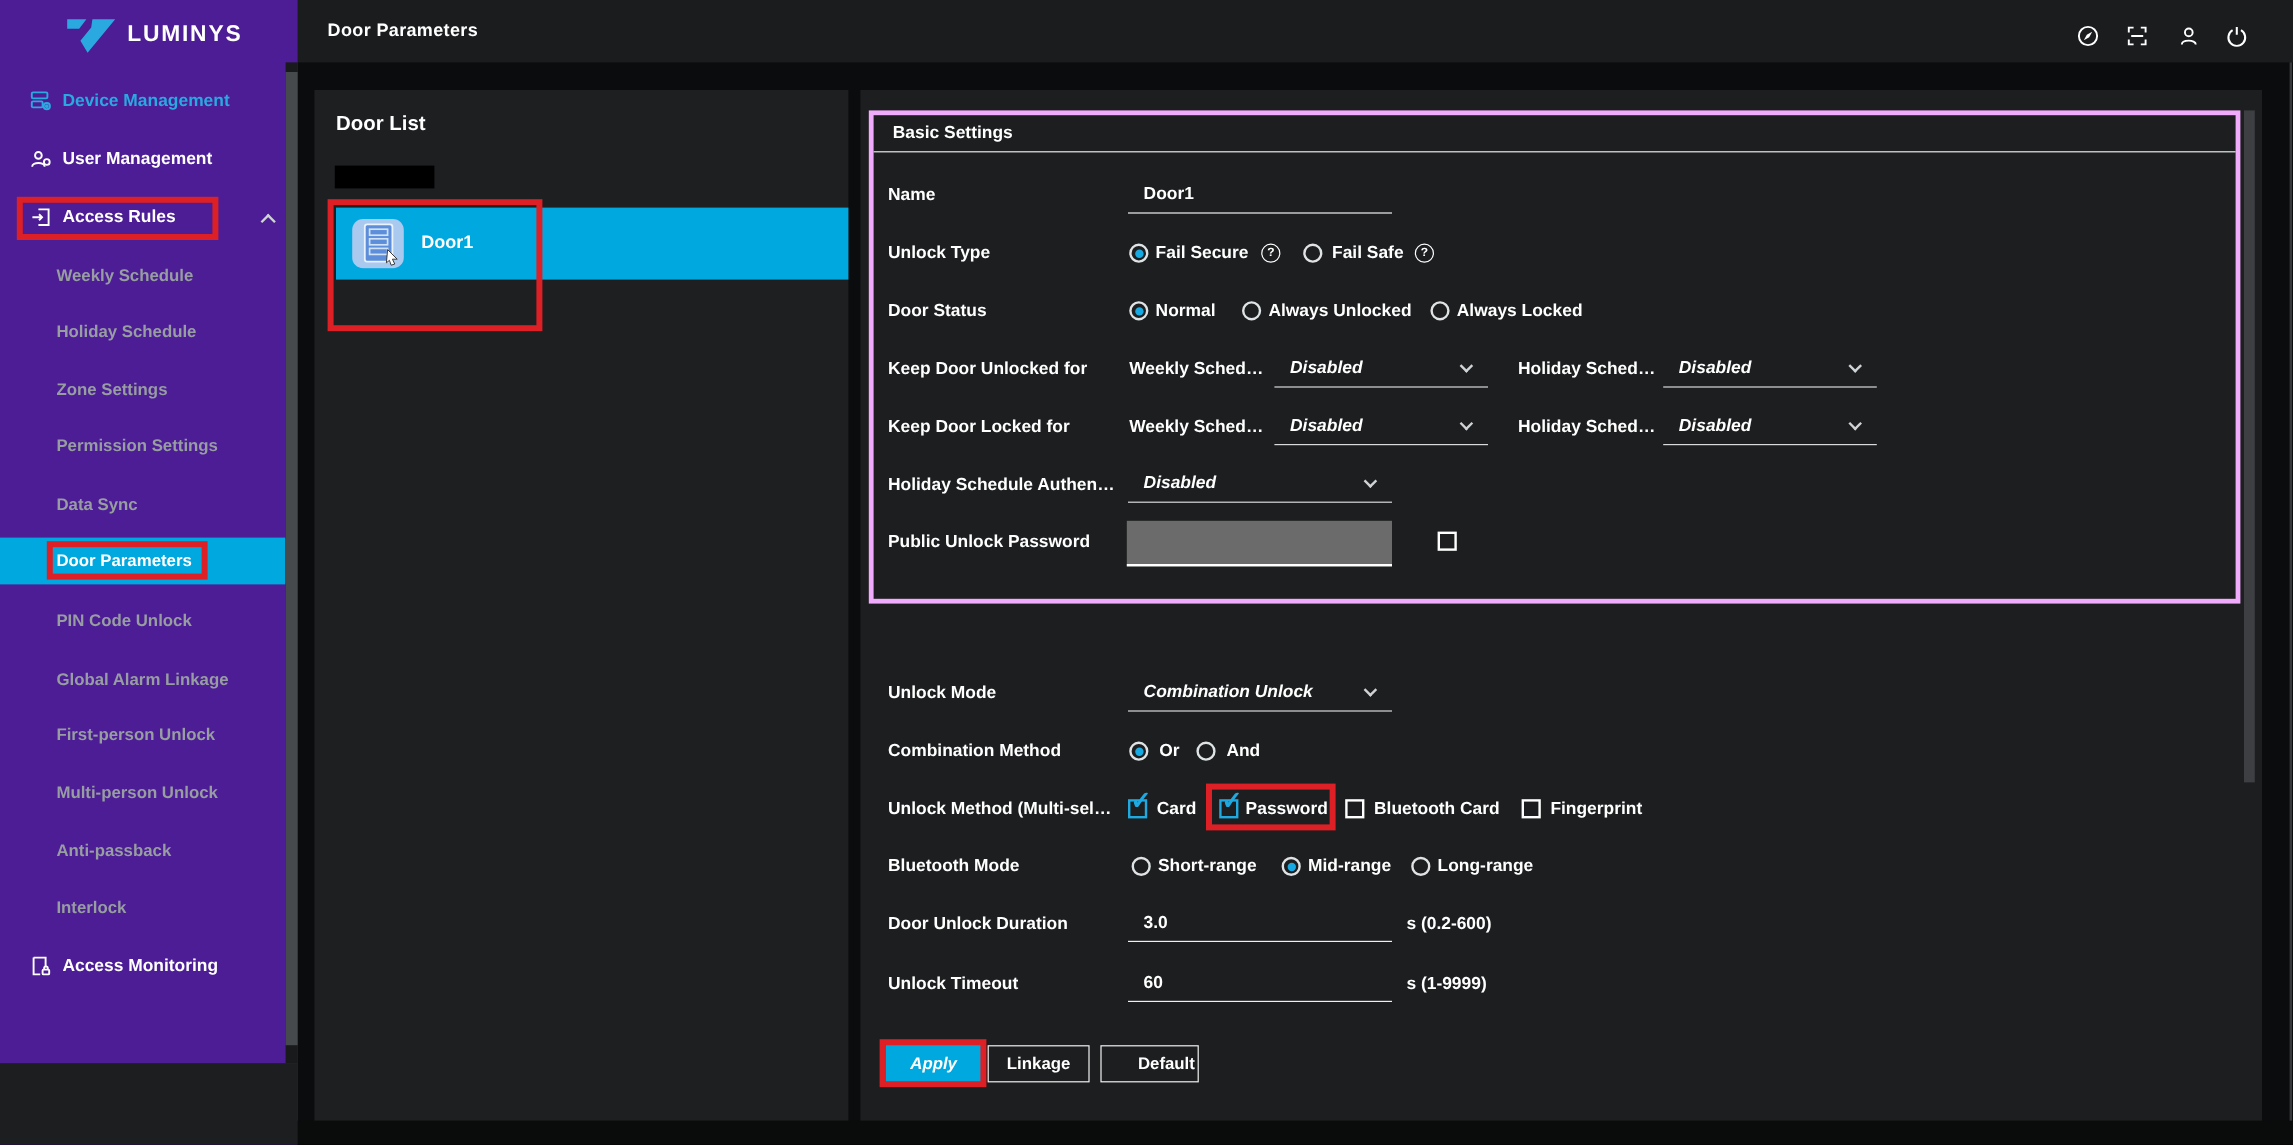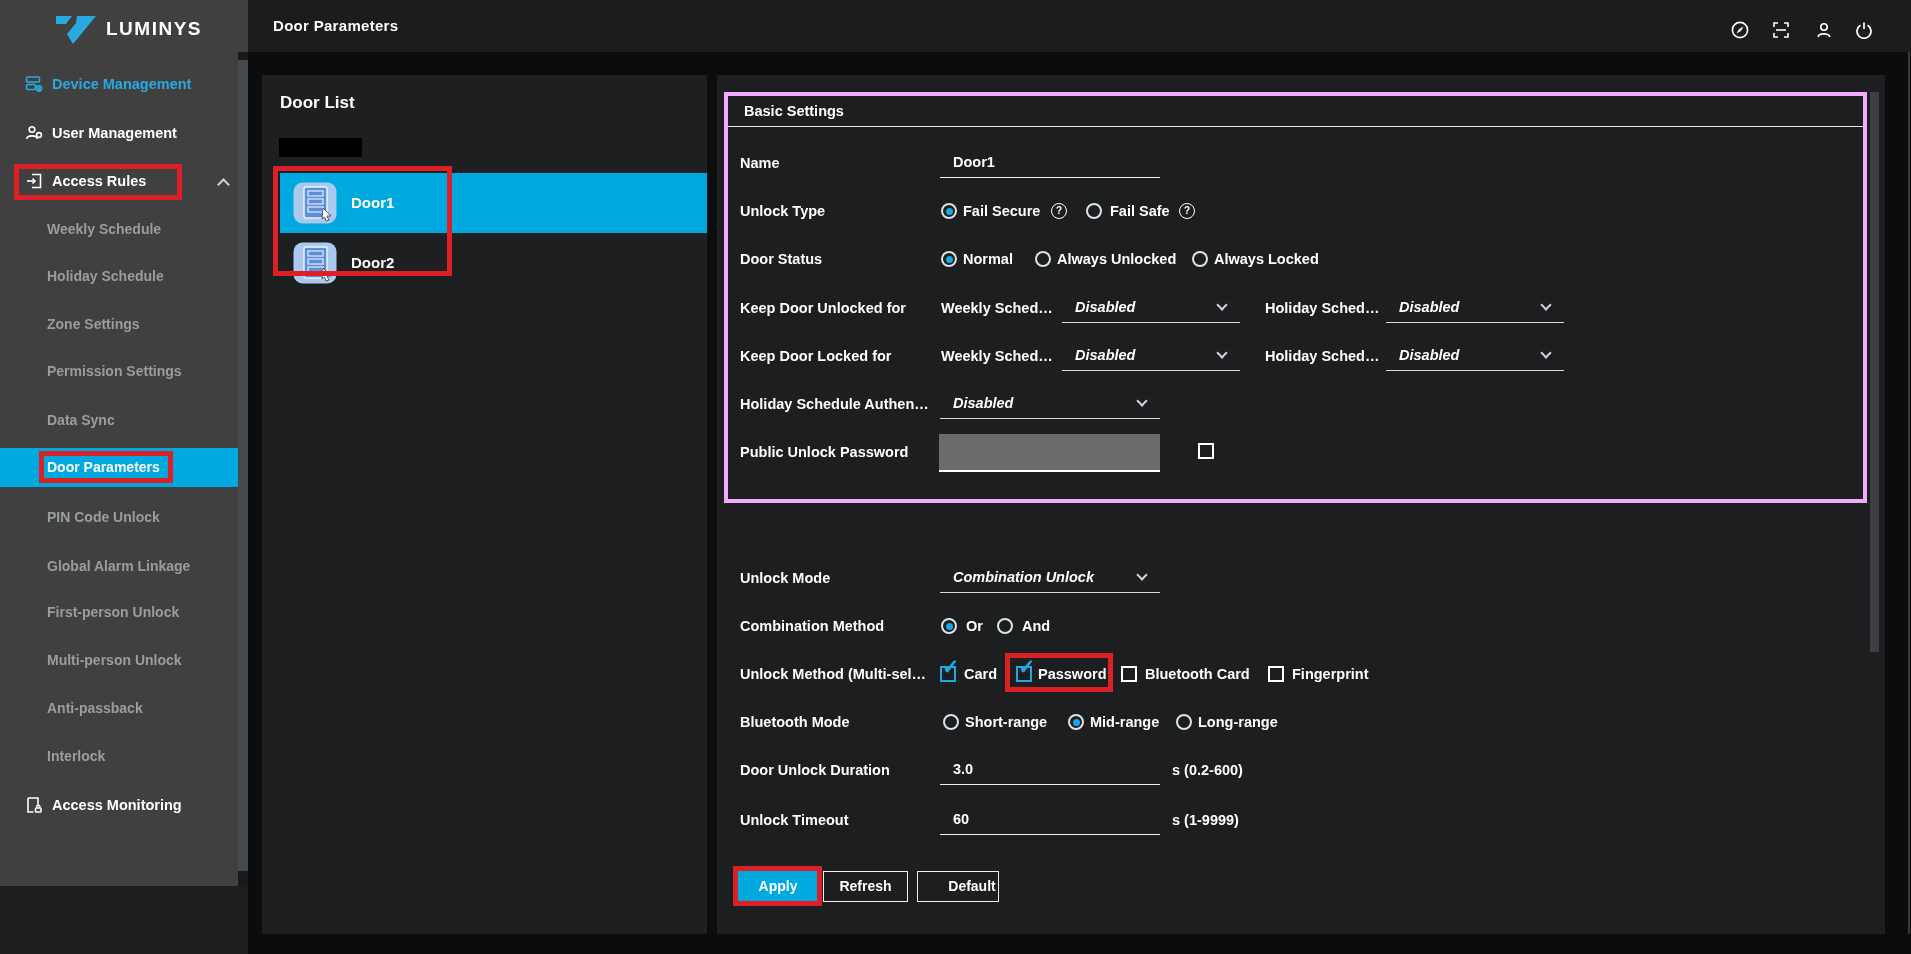--- a/index.html
+++ b/index.html
@@ -7,21 +7,21 @@
   body { font-family:"Liberation Sans", sans-serif; }
   .app { position:relative; width:1911px; height:954px; background:#0b0c0d; overflow:hidden; font-weight:700; color:#fff; }
 
   
   .topbar { position:absolute; left:0; top:0; width:1911px; height:52px; background:#1a1c1e; }
   .topbar-title { position:absolute; left:273px; top:0; height:52px; line-height:52px; font-size:15px; letter-spacing:.3px; color:#fff; }
   .top-icon { position:absolute; top:21px; width:18px; height:18px; cursor:pointer; }
   .top-icon svg { width:18px; height:18px; display:block; }
 
   
-  .sidebar { position:absolute; left:0; top:0; width:248px; height:954px; background:#404040; }
+  .sidebar { position:absolute; left:0; top:0; width:248px; height:954px; background:#4c1d95; }
   .logo { position:absolute; left:55px; top:13px; width:185px; height:32px; }
   .logo svg { position:absolute; left:0; top:2px; }
   .logo-text { position:absolute; left:51px; top:5px; font-size:19px; letter-spacing:1.5px; color:#fff; }
   .nav-item { position:absolute; left:0; width:238px; height:30px; display:flex; align-items:center; cursor:pointer; }
   .nav-item .nicon { position:absolute; left:25px; width:18px; height:18px; }
   .nav-item .nlabel { position:absolute; left:52px; font-size:14.5px; color:#fff; white-space:nowrap; }
   .nav-item.blue .nlabel { color:#2aa9e0; }
   .nav-sub { position:absolute; left:0; width:209px; height:30px; display:flex; align-items:center; cursor:pointer; }
   .nav-sub .nlabel { position:absolute; left:47px; font-size:14px; color:#979da1; white-space:nowrap; }
   .nav-sub.selected .nlabel { color:#fff; }
@@ -236,33 +236,20 @@
           <rect x="11" y="5" width="23" height="31" rx="2" fill="#5d8ed9" stroke="#e9f3fd" stroke-width="1.5"></rect>
           <rect x="15" y="9" width="15" height="5" fill="none" stroke="#cfe2f8" stroke-width="1.4"></rect>
           <rect x="15" y="17" width="15" height="5" fill="none" stroke="#cfe2f8" stroke-width="1.4"></rect>
           <rect x="15" y="25" width="15" height="5" fill="none" stroke="#cfe2f8" stroke-width="1.4"></rect>
           <polygon points="30,26 38,34 34,34 36,38 33,39 31.5,35 29,37" fill="#fff" stroke="#333" stroke-width="0.8"></polygon>
         </svg>
     </span>
     <span class="dlabel">Door1</span>
   </div>
 
-  <div class="door-row" style="top:233px;">
-    <span class="dicon">
-      <svg viewBox="0 0 44 42">
-          <rect x="0.5" y="0.5" width="43" height="41" rx="9" fill="#a9c9ef"></rect>
-          <rect x="11" y="5" width="23" height="31" rx="2" fill="#5d8ed9" stroke="#e9f3fd" stroke-width="1.5"></rect>
-          <rect x="15" y="9" width="15" height="5" fill="none" stroke="#cfe2f8" stroke-width="1.4"></rect>
-          <rect x="15" y="17" width="15" height="5" fill="none" stroke="#cfe2f8" stroke-width="1.4"></rect>
-          <rect x="15" y="25" width="15" height="5" fill="none" stroke="#cfe2f8" stroke-width="1.4"></rect>
-          <polygon points="30,26 38,34 34,34 36,38 33,39 31.5,35 29,37" fill="#fff" stroke="#333" stroke-width="0.8"></polygon>
-        </svg>
-    </span>
-    <span class="dlabel">Door2</span>
-  </div>
 
   <div class="settings-container"></div>
 
   <div class="sbox" style="top:92px; height:411px;">
     <div class="sbox-header" style="height:31px;">
       <span class="htext" style="top:7px;">Basic Settings</span>
     </div>
   </div>
 
   <span class="flabel" style="top:155px;">Name</span>
@@ -336,22 +323,22 @@
   <span class="optlabel" style="left:1198px; top:714px;">Long-range</span>
 
   <span class="flabel" style="top:762px;">Door Unlock Duration</span>
   <div class="uinput" style="left:940px; top:755px; width:220px;">3.0</div>
   <span class="suffix" style="top:762px;">s (0.2-600)</span>
 
   <span class="flabel" style="top:812px;">Unlock Timeout</span>
   <div class="uinput" style="left:940px; top:805px; width:220px;">60</div>
   <span class="suffix" style="top:812px;">s (1-9999)</span>
 
-  <div class="btn primary" style="left:738px; width:80px;">Apply</div>
-  <div class="btn ghost" style="left:823px; width:85px;">Refresh</div>
+  <div class="btn primary" style="left:738px; width:80px;font-style:italic;">Apply</div>
+  <div class="btn ghost" style="left:823px; width:85px;">Linkage</div>
   <div class="btn ghost" style="left:917px; width:82px;padding-left:28px;">Default</div>
 
   <div class="content-scroll-thumb"></div>
   <div class="right-edge-line"></div>
   <div class="bottom-bar"></div>
 
   <div class="redbox" style="left:14px; top:164px; width:168px; height:36px;"></div>
   <div class="redbox" style="left:39px; top:451px; width:134px; height:32px;"></div>
   <div class="redbox" style="left:273px; top:166px; width:179px; height:110px;"></div>
   <div class="redbox" style="left:1005px; top:653px; width:108px; height:39px;"></div>

